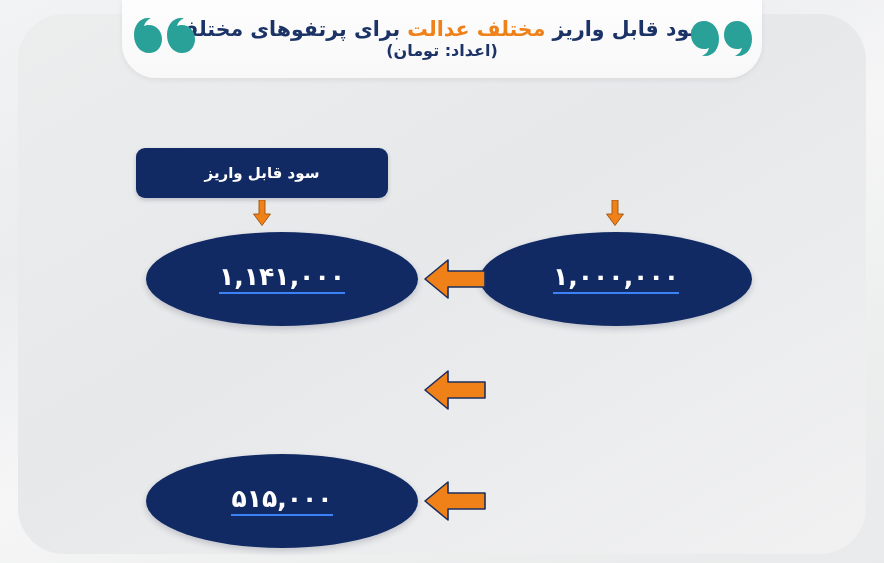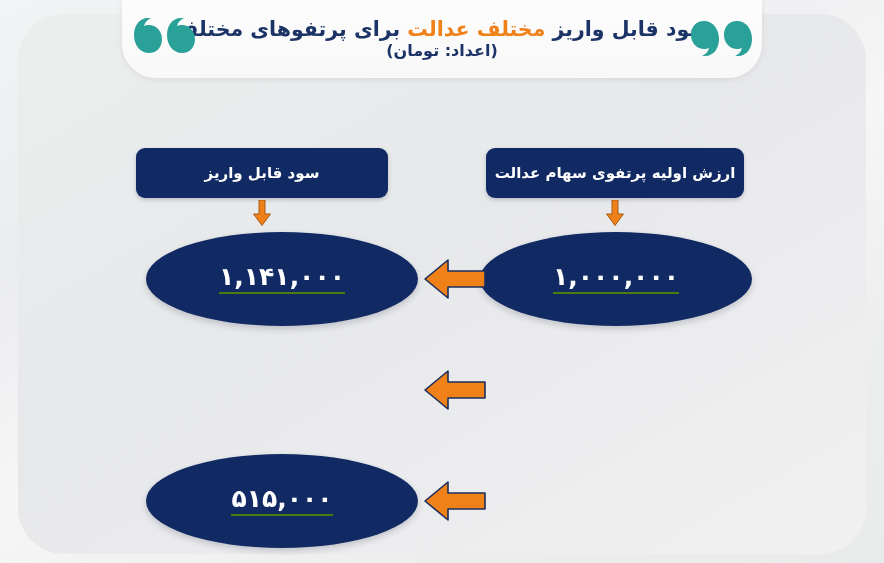--- a/index.html
+++ b/index.html
@@ -124,21 +124,21 @@
     display: flex;
     align-items: center;
     justify-content: center;
     direction: ltr;
   }
   .ellipse .value {
     color: #ffffff;
     font-size: 25px;
     font-weight: bold;
     letter-spacing: 0.5px;
-    border-bottom: 2px solid #4d7c0f;
+    border-bottom: 2px solid #3b82f6;
     padding-bottom: 1px;
     line-height: 1.05;
     white-space: nowrap;
   }
 
   .col-left  { left: 146px; }
   .col-right { left: 480px; }
   .row-1 { top: 232px; }
   .row-2 { top: 343px; }
   .row-3 { top: 454px; }
@@ -178,23 +178,20 @@
       <g transform="rotate(180 31 23)">
         <path d="M14 4 C5 4 0 12 0 21 C0 31 6 39 15 39 C23 39 28 33 28 25 C28 17 22 11 15 11 C13 11 11 11.5 10 12 C11 8 13.5 5.5 17 4.2 Z" fill="#2aa198"></path>
         <path d="M47 4 C38 4 33 12 33 21 C33 31 39 39 48 39 C56 39 61 33 61 25 C61 17 55 11 48 11 C46 11 44 11.5 43 12 C44 8 46.5 5.5 50 4.2 Z" fill="#2aa198"></path>
       </g>
     </svg>
   </div>
 
   <div class="col-header" id="header-left">
     <span>سود قابل واریز</span>
   </div>
-  <div class="col-header" id="header-right">
-    <span>ارزش اولیه پرتفوی سهام عدالت</span>
-  </div>
 
   <div class="down-arrow" id="down-arrow-left">
     <svg viewBox="0 0 18 26" xmlns="http://www.w3.org/2000/svg">
       <path d="M6 0 H12 V14 H17.5 L9 25.5 L0.5 14 H6 Z" fill="#ef8118" stroke="#9c5410" stroke-width="0.9"></path>
     </svg>
   </div>
   <div class="down-arrow" id="down-arrow-right">
     <svg viewBox="0 0 18 26" xmlns="http://www.w3.org/2000/svg">
       <path d="M6 0 H12 V14 H17.5 L9 25.5 L0.5 14 H6 Z" fill="#ef8118" stroke="#9c5410" stroke-width="0.9"></path>
     </svg>

